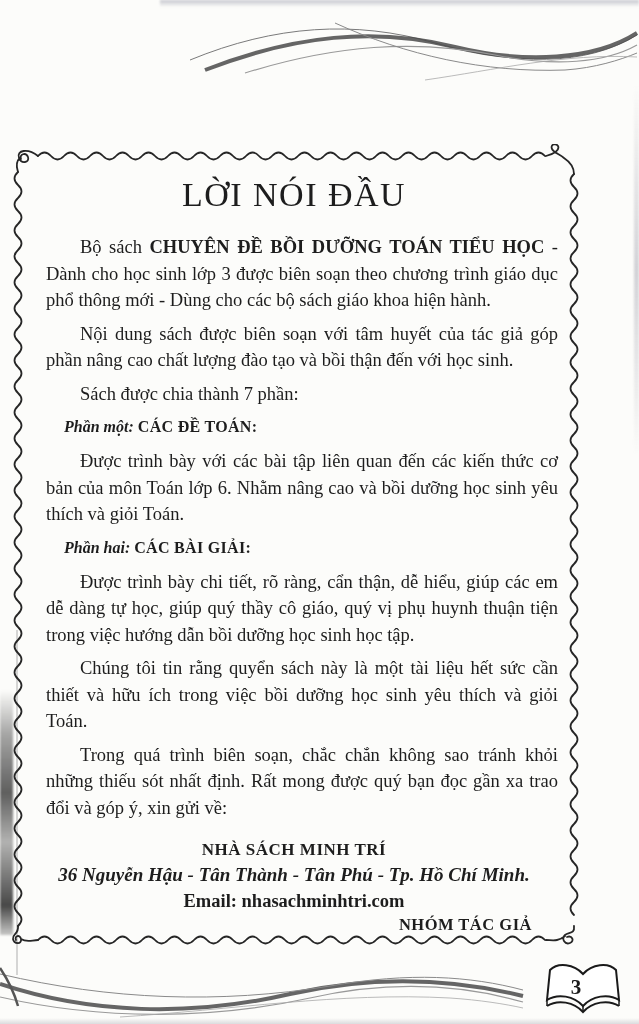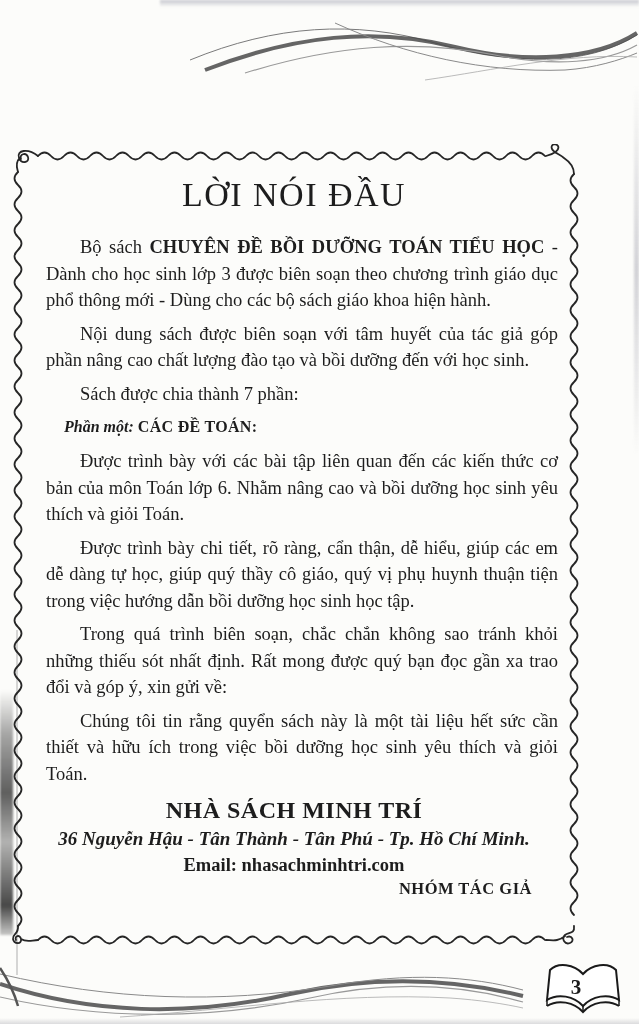--- a/index.html
+++ b/index.html
@@ -66,22 +66,22 @@
   .part-heading{
     font-size:16px;
     line-height:26px;
     text-indent:34px;
     margin:6px 0 8px 0;
   }
   .part-label{font-style:italic;font-weight:bold;}
   .part-name{font-weight:bold;letter-spacing:.3px;}
   .bold{font-weight:bold;}
   .publisher-name{
-    text-align:center;font-weight:bold;font-size:24px;
-    letter-spacing:.5px;margin:10px 0 4px 0;
+    text-align:center;font-weight:bold;font-size:17px;
+    letter-spacing:.5px;margin:19px 0 4px 0;
   }
   .publisher-address{
     text-align:center;font-weight:bold;font-style:italic;
     font-size:19px;margin:0 0 5px 0;
   }
   .publisher-email{
     text-align:center;font-weight:bold;font-size:18.5px;margin:0 0 3px 0;
   }
   .signature{
     text-align:right;font-weight:bold;font-size:16.5px;
@@ -120,31 +120,32 @@
     <path d="M538,12 C546,10 552,6 550,2 C548,-1 542,0 544,5 C546,9 552,10 556,14 C562,18 566,23 566,30"></path>
     <path d="M10,782 C11,790 4,790 5,795 C6,800 14,801 13,795 C12,790 6,792 8,796 M13,795 C19,799 24,796 30,796"></path>
     <path d="M566,782 C567,790 561,788 557,791 C553,795 557,801 562,799 C567,797 564,791 559,793 M557,792 C550,798 544,796 538,796"></path>
   </svg>
 
   <div class="content">
     <h1 class="doc-title">LỜI NÓI ĐẦU</h1>
 
     <p class="para"><span>Bộ sách </span><span class="bold">CHUYÊN ĐỀ BỒI DƯỠNG TOÁN TIỂU HỌC</span><span> - Dành cho học sinh lớp 3 được biên soạn theo chương trình giáo dục phổ thông mới - Dùng cho các bộ sách giáo khoa hiện hành.</span></p>
 
-    <p class="para">Nội dung sách được biên soạn với tâm huyết của tác giả góp phần nâng cao chất lượng đào tạo và bồi dưỡng đến với học sinh.</p>
+    <p class="para">Nội dung sách được biên soạn với tâm huyết của tác giả góp phần nâng cao chất lượng đào tạo và bồi thận đến với học sinh.</p>
     <p class="para">Sách được chia thành 7 phần:</p>
 
     <p class="part-heading"><span class="part-label">Phần một:</span> <span class="part-name">CÁC ĐỀ TOÁN:</span></p>
 
     <p class="para">Được trình bày với các bài tập liên quan đến các kiến thức cơ bản của môn Toán lớp 6. Nhằm nâng cao và bồi dưỡng học sinh yêu thích và giỏi Toán.</p>
 
+    <p class="part-heading"><span class="part-label">Phần hai:</span> <span class="part-name">CÁC BÀI GIẢI:</span></p>
 
     <p class="para">Được trình bày chi tiết, rõ ràng, cẩn thận, dễ hiểu, giúp các em dễ dàng tự học, giúp quý thầy cô giáo, quý vị phụ huynh thuận tiện trong việc hướng dẫn bồi dưỡng học sinh học tập.</p>
+    <p class="para">Chúng tôi tin rằng quyển sách này là một tài liệu hết sức cần thiết và hữu ích trong việc bồi dưỡng học sinh yêu thích và giỏi Toán.</p>
     <p class="para">Trong quá trình biên soạn, chắc chắn không sao tránh khỏi những thiếu sót nhất định. Rất mong được quý bạn đọc gần xa trao đổi và góp ý, xin gửi về:</p>
-    <p class="para">Chúng tôi tin rằng quyển sách này là một tài liệu hết sức cần thiết và hữu ích trong việc bồi dưỡng học sinh yêu thích và giỏi Toán.</p>
 
     <p class="publisher-name">NHÀ SÁCH MINH TRÍ</p>
     <p class="publisher-address">36 Nguyễn Hậu - Tân Thành - Tân Phú - Tp. Hồ Chí Minh.</p>
     <p class="publisher-email">Email: nhasachminhtri.com</p>
     <p class="signature">NHÓM TÁC GIẢ</p>
   </div>
 
   <svg class="deco" style="left:0;top:962px;" width="525" height="60" viewBox="0 0 525 60">
     <path d="M0,22 C90,52 190,55 290,32 C370,14 450,16 523,34" fill="none" stroke="#4a4a4a" stroke-width="4" opacity="0.85"></path>
     <path d="M0,35 C100,58 210,58 310,36 C390,18 460,22 523,40" fill="none" stroke="#999999" stroke-width="1.2"></path>

